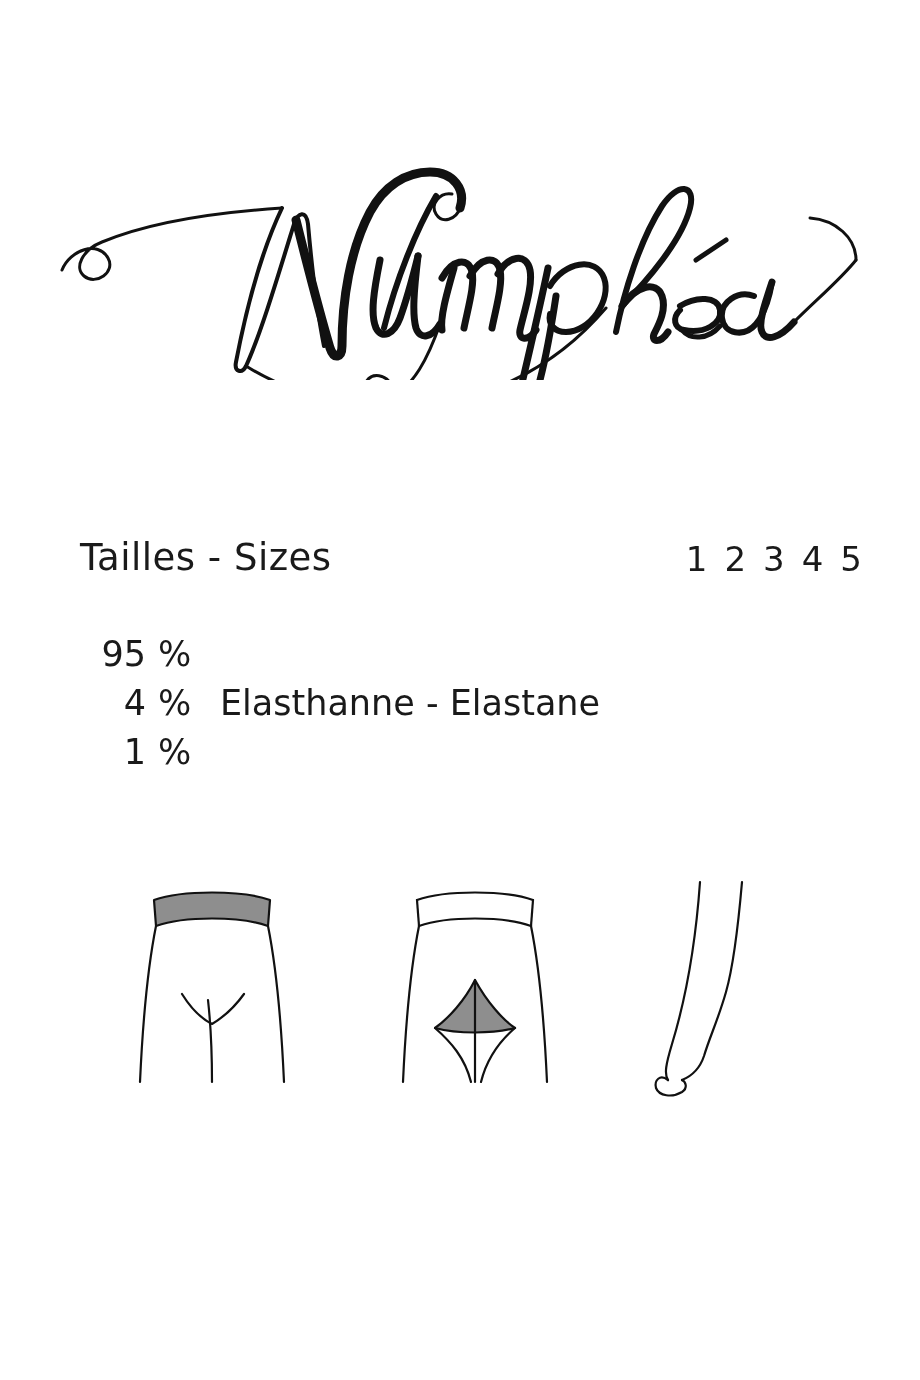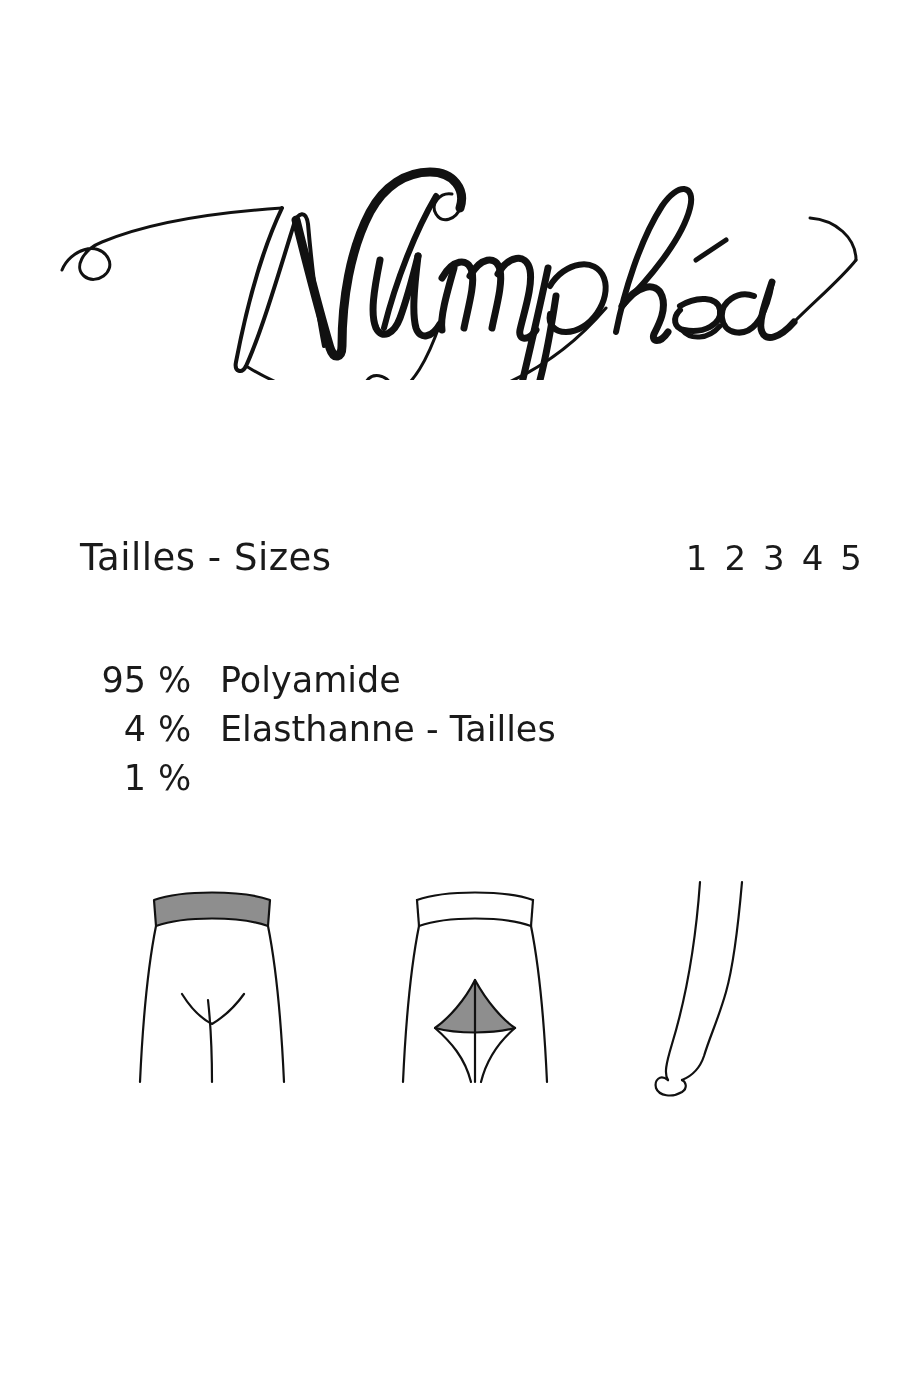--- a/index.html
+++ b/index.html
@@ -37,21 +37,21 @@
     display: block;
   }
 
   
   .sizes-row {
     position: absolute;
     top: 536px;
     left: 80px;
     width: 790px;
     display: flex;
-    align-items: center;
+    align-items: flex-end;
     justify-content: space-between;
   }
   .sizes-label {
     font-size: 37px;
     letter-spacing: 0.5px;
     color: #1a1a1a;
     font-family: "DejaVu Sans", sans-serif;
   }
   .sizes-values {
     display: flex;
@@ -62,21 +62,21 @@
   }
   .sizes-values span {
     display: inline-block;
     min-width: 19px;
     text-align: center;
   }
 
   
   .composition {
     position: absolute;
-    top: 660px;
+    top: 634px;
     left: 72px;
     width: 700px;
   }
   .comp-row {
     display: flex;
     align-items: baseline;
     height: 49px;
   }
   .comp-pct {
     width: 74px;
@@ -171,26 +171,25 @@
       <span>3</span>
       <span>4</span>
       <span>5</span>
     </div>
   </div>
 
   <div class="composition">
     <div class="comp-row">
       <div class="comp-pct">95</div>
       <div class="comp-sym">%</div>
-      <div class="comp-name">Polyamide</div>
     </div>
     <div class="comp-row">
       <div class="comp-pct">4</div>
       <div class="comp-sym">%</div>
-      <div class="comp-name">Elasthanne - Tailles</div>
+      <div class="comp-name">Elasthanne - Elastane</div>
     </div>
     <div class="comp-row">
       <div class="comp-pct">1</div>
       <div class="comp-sym">%</div>
     </div>
   </div>
 
   <div class="pictos">
 
     <div class="picto">

